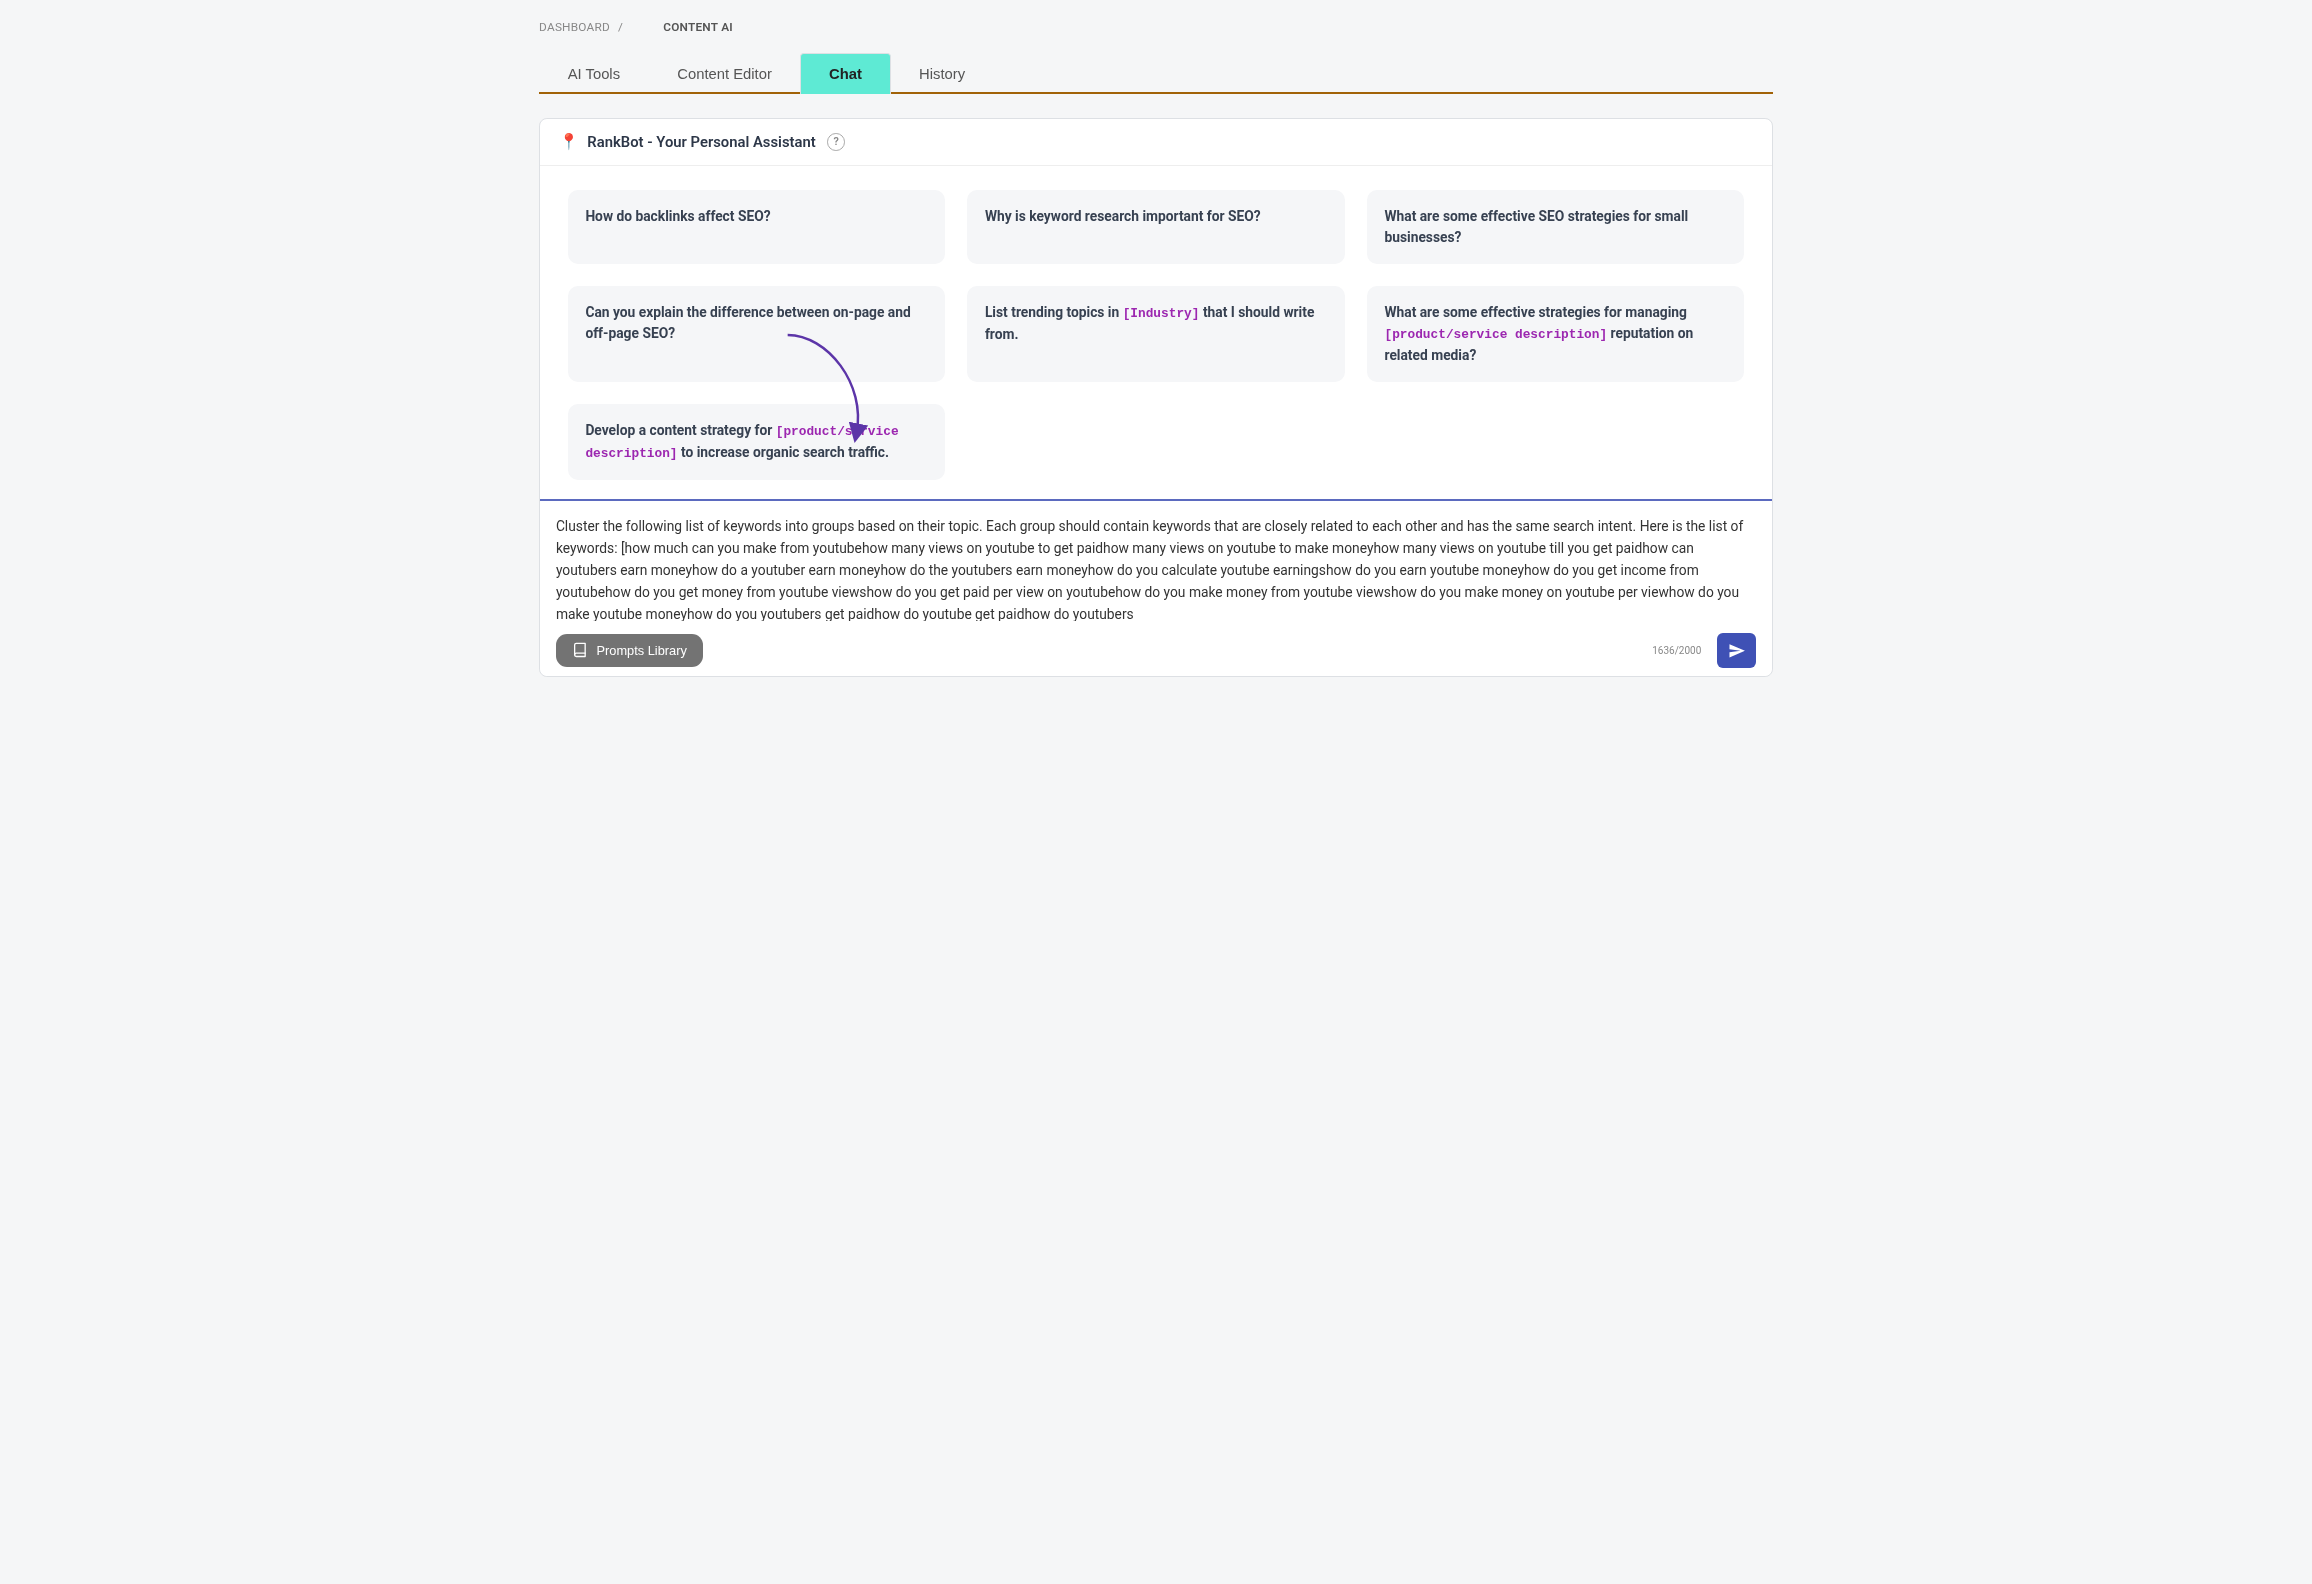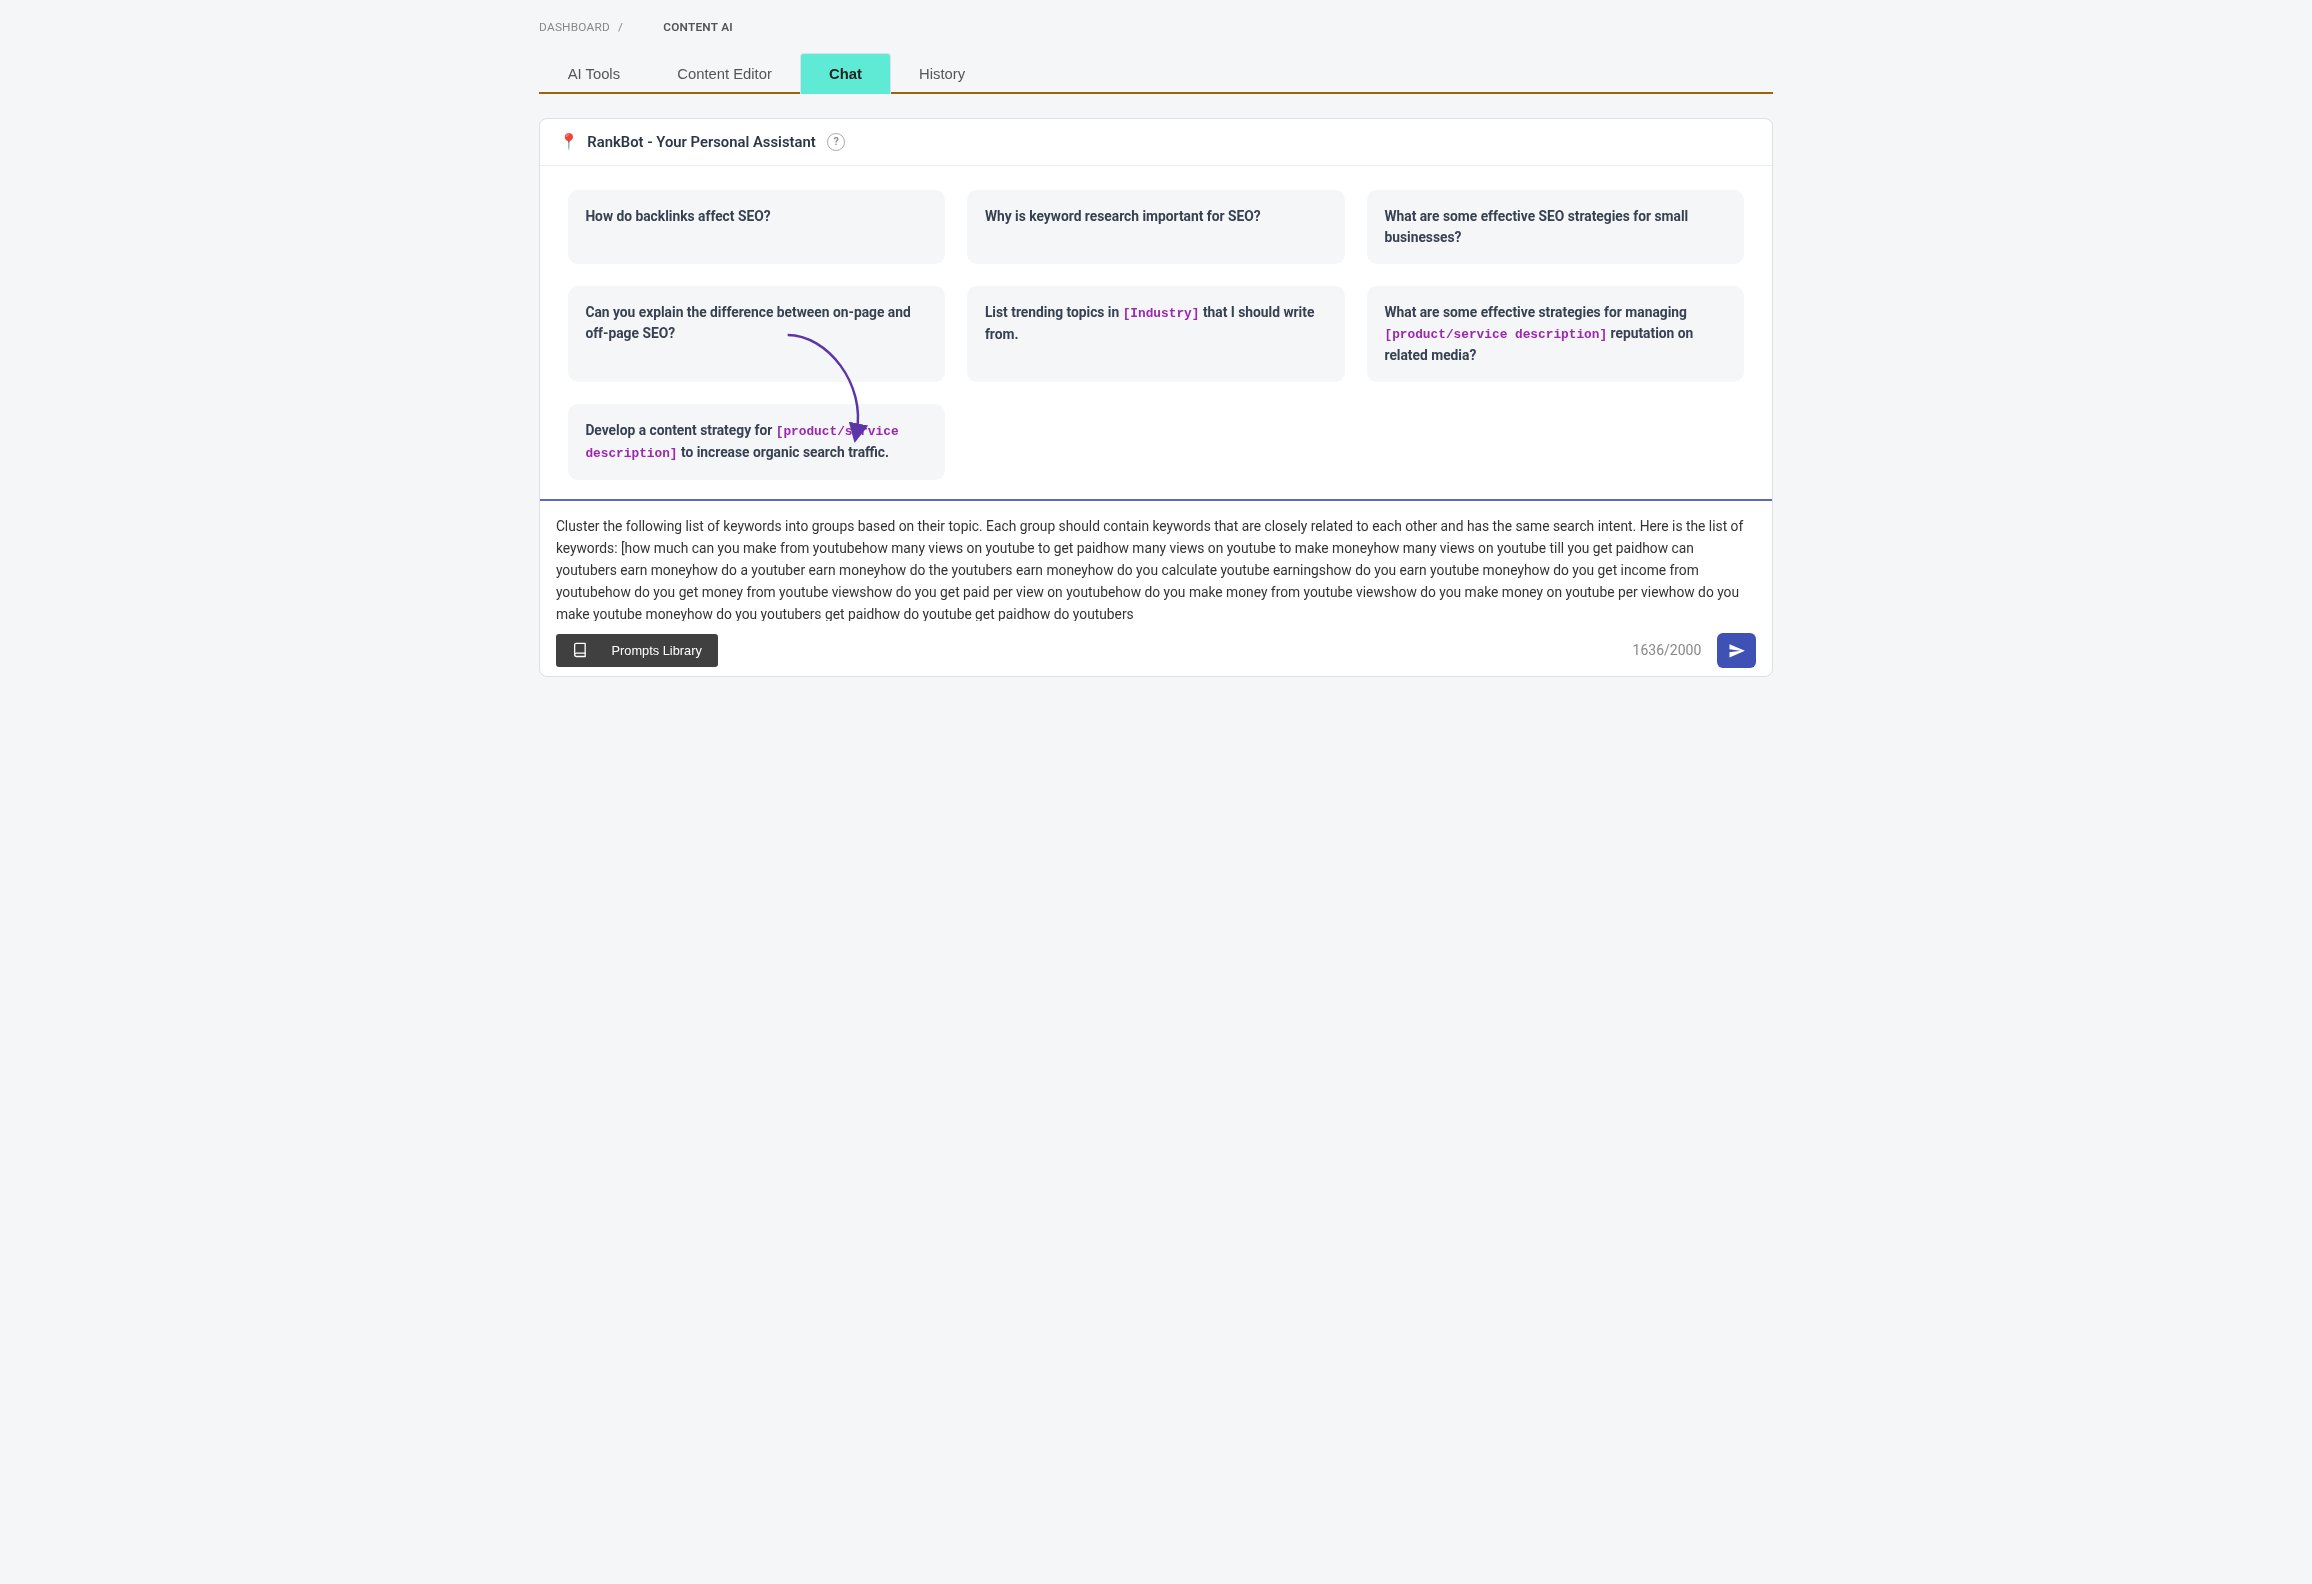--- a/index.html
+++ b/index.html
@@ -129,32 +129,32 @@
     }
     .input-footer {
       display: flex;
       align-items: center;
       justify-content: space-between;
       margin-top: 7.9px;
     }
     .prompts-lib-btn {
       display: flex;
       align-items: center;
-      gap: 24px;
-      background: #404040;
+      gap: 9px;
+      background: #737373;
       color: #fff;
       border: none;
-      border-radius: 3px;
+      border-radius: 11px;
       padding: 8.9px 15.8px;
       font-size: 12.8px;
       cursor: pointer;
       font-weight: 500;
     }
     .char-count {
-      font-size: 14px;
+      font-size: 10px;
       color: #888;
       margin-right: 9.9px;
     }
     .send-btn {
       background: #3f51b5;
       border: none;
       border-radius: 5.9px;
       width: 39px;
       height: 35px;
       display: flex;

